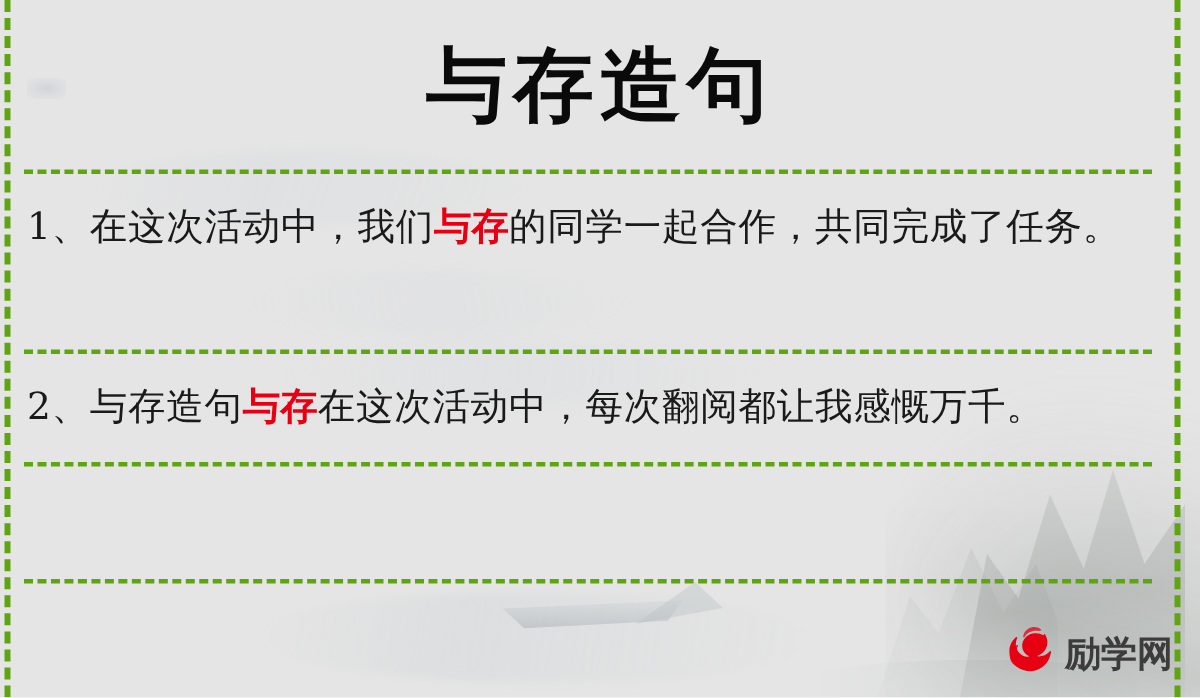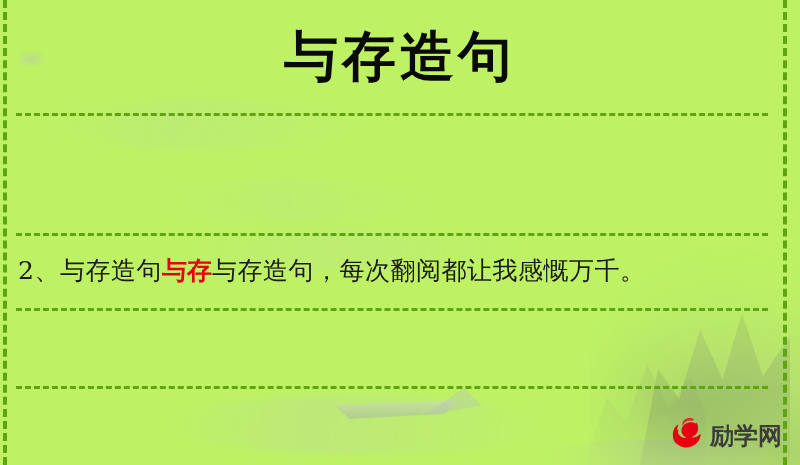--- a/index.html
+++ b/index.html
@@ -7,21 +7,21 @@
     padding: 0;
     background: #ffffff;
   }
   body {
     font-family: "DejaVu Serif", "Liberation Serif", serif;
   }
   #page {
     position: relative;
     width: 800px;
     height: 465px;
-    background: #bef264;
+    background: #e5e5e5;
     overflow: hidden;
   }
 
   
   .wash {
     position: absolute;
     pointer-events: none;
   }
   #wash-layer {
     position: absolute;
@@ -222,23 +222,26 @@
   <div class="edge-v left"></div>
   <div class="edge-v right"></div>
 
   <div class="sep" id="sep-0" style="top: 113px;"></div>
   <div class="sep" id="sep-1" style="top: 233px;"></div>
   <div class="sep" id="sep-2" style="top: 308px;"></div>
   <div class="sep" id="sep-3" style="top: 386px;"></div>
 
   <div id="title">与存造句</div>
 
+  <div class="sentence" id="sent-1">
+    <span>1、</span><span>在这次活动中，我们</span><span class="kw">与存</span><span>的同学一起合作，共同完成了任务。</span>
+  </div>
 
   <div class="sentence" id="sent-2">
-    <span>2、</span><span>与存造句</span><span class="kw">与存</span><span>与存造句，每次翻阅都让我感慨万千。</span>
+    <span>2、</span><span>与存造句</span><span class="kw">与存</span><span>在这次活动中，每次翻阅都让我感慨万千。</span>
   </div>
 
 
   <div id="logo">
     <div id="logo-mark">
       <svg width="40" height="40" viewBox="0 0 40 40" aria-hidden="true">
         <path d="M30.5 6.5c2.0 3.2 2.3 6.6 0.9 9.6 -1.0 2.2 -2.9 3.9 -5.3 4.9 -0.6 0.25 -0.5 0.6 0.2 0.6 3.0 0.0 5.6 -1.2 7.5 -3.3 0.5 -0.55 0.95 -0.35 0.85 0.4 -0.75 5.9 -4.5 10.4 -9.9 12.1 -6.6 2.1 -13.6 -0.9 -16.5 -6.9 -2.6 -5.3 -1.3 -11.4 3.0 -15.0 0.6 -0.5 1.1 -0.05 0.8 0.65 -1.35 3.2 -1.1 6.3 0.8 8.9 1.55 2.1 3.8 3.3 6.4 3.45 0.7 0.05 0.85 -0.35 0.25 -0.7 -2.9 -1.7 -4.35 -4.4 -4.0 -7.5 0.4 -3.6 3.2 -6.5 7.0 -7.3 2.6 -0.55 5.2 0.1 7.0 1.05z" fill="#e60012"></path>
         <path d="M20.0 13.0c1.7 1.7 2.0 4.0 0.9 6.2 -1.1 2.2 -3.4 3.6 -6.1 3.8 -0.7 0.05 -0.8 0.45 -0.15 0.75 3.2 1.45 6.6 1.2 9.2 -0.7 0.6 -0.45 1.0 -0.1 0.7 0.6 -1.9 4.3 -6.2 6.7 -10.8 6.0 -0.75 -0.1 -0.95 0.3 -0.35 0.7 1.2 0.8 2.5 1.3 3.9 1.5 0.7 0.1 0.7 0.55 0.0 0.65 -5.5 0.8 -10.3 -2.3 -11.6 -7.5 -1.2 -4.7 1.2 -9.3 5.7 -11.1 3.3 -1.3 6.5 -0.75 8.6 1.1z" fill="#ffffff" opacity="0.0"></path>
         <path d="M12.0 17.0c-0.9 2.6 -0.4 5.2 1.4 7.1 1.9 2.0 4.8 2.8 7.8 2.2 0.65 -0.15 0.9 0.25 0.35 0.7 -3.3 2.7 -7.6 3.0 -10.9 0.7 -3.3 -2.3 -4.4 -6.4 -2.7 -9.9 0.9 -1.9 2.4 -3.2 4.1 -3.8 0.6 -0.2 0.9 0.2 0.55 0.75 -0.25 0.4 -0.45 0.85 -0.6 1.25z" fill="#e60012" opacity="0.85"></path>
         <path d="M27.0 4.8c-4.2 -0.9 -8.0 0.6 -10.0 3.9 -0.35 0.6 -0.9 0.45 -0.85 -0.25 0.2 -2.8 2.2 -5.2 5.2 -6.1 2.4 -0.7 4.8 -0.25 6.5 1.1 0.55 0.45 0.35 1.0 -0.35 0.85 -0.15 -0.05 -0.35 -0.1 -0.5 -0.15z" fill="#e60012" opacity="0.75"></path>

